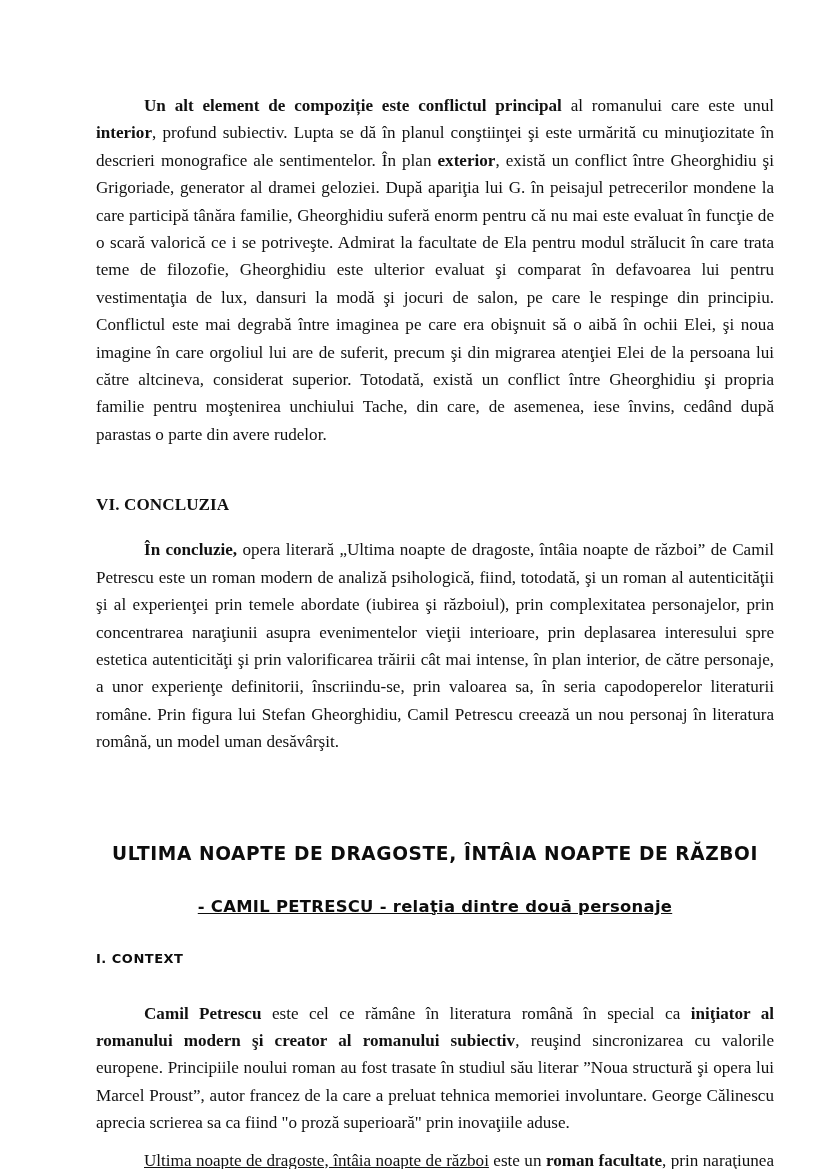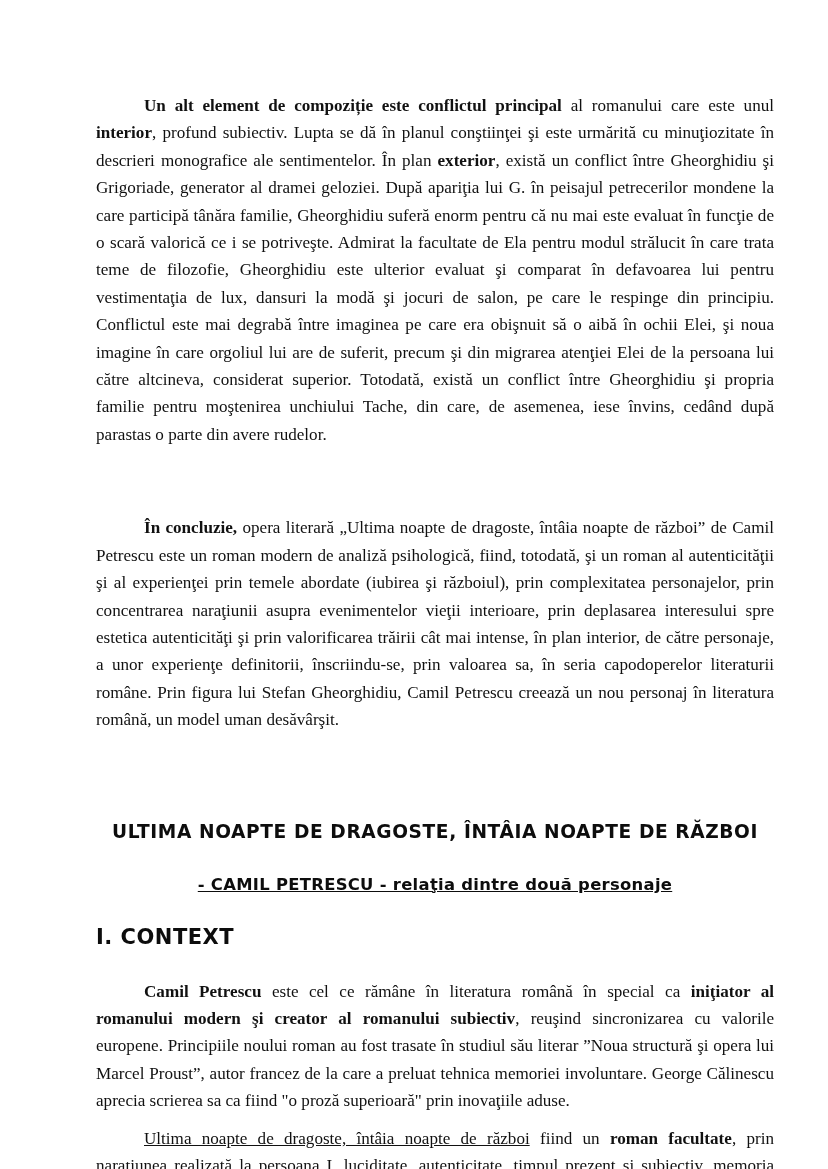--- a/index.html
+++ b/index.html
@@ -78,21 +78,21 @@
   h3.work-subtitle {
     margin: 0;
     font-size: 16.4px;
     line-height: 22px;
     text-align: center;
     letter-spacing: 0.3px;
     text-decoration: underline;
   }
   h2.comic-heading {
     margin: 0;
-    font-size: 21px;
+    font-size: 13px;
     line-height: 22px;
     text-align: left;
     letter-spacing: 0.5px;
   }
 
   
   .gap-xs { height: 10px; }
   .gap-s  { height: 20px; }
   .gap-m  { height: 30px; }
   .gap-l  { height: 46px; }
@@ -101,20 +101,21 @@
 </head>
 <body>
 
 <div class="page">
   <div class="content">
 
     <p class="body-par indent"><b>Un alt element de compoziție este conflictul principal</b><span> al romanului care este unul </span><b>interior</b><span>, profund subiectiv. Lupta se dă în planul conştiinţei şi este urmărită cu minuţiozitate în descrieri monografice ale sentimentelor. În plan </span><b>exterior</b><span>, există un conflict între Gheorghidiu şi Grigoriade, generator al dramei geloziei. După apariţia lui G. în peisajul petrecerilor mondene la care participă tânăra familie, Gheorghidiu suferă enorm pentru că nu mai este evaluat în funcţie de o scară valorică ce i se potriveşte. Admirat la facultate de Ela pentru modul strălucit în care trata teme de filozofie, Gheorghidiu este ulterior evaluat şi comparat în defavoarea lui pentru vestimentaţia de lux, dansuri la modă şi jocuri de salon, pe care le respinge din principiu. Conflictul este mai degrabă între imaginea pe care era obişnuit să o aibă în ochii Elei, şi noua imagine în care orgoliul lui are de suferit, precum şi din migrarea atenţiei Elei de la persoana lui către altcineva, considerat superior. Totodată, există un conflict între Gheorghidiu şi propria familie pentru moştenirea unchiului Tache, din care, de asemenea, iese învins, cedând după parastas o parte din avere rudelor.</span></p>
 
     <div class="gap-l"></div>
 
+    <h2 class="section-heading">VI. CONCLUZIA</h2>
 
     <div class="gap-s"></div>
 
     <p class="body-par indent"><b>În concluzie,</b><span> opera literară „Ultima noapte de dragoste, întâia noapte de război” de Camil Petrescu este un roman modern de analiză psihologică, fiind, totodată, şi un roman al autenticităţii şi al experienţei prin temele abordate (iubirea şi războiul), prin complexitatea personajelor, prin concentrarea naraţiunii asupra evenimentelor vieţii interioare, prin deplasarea interesului spre estetica autenticităţi şi prin valorificarea trăirii cât mai intense, în plan interior, de către personaje, a unor experienţe definitorii, înscriindu-se, prin valoarea sa, în seria capodoperelor literaturii române. Prin figura lui Stefan Gheorghidiu, Camil Petrescu creează un nou personaj în literatura română, un model uman desăvârşit.</span></p>
 
     <div class="gap-xxl"></div>
 
     <h1 class="comic work-title">ULTIMA NOAPTE DE DRAGOSTE, ÎNTÂIA NOAPTE DE RĂZBOI</h1>
 
     <div class="gap-m"></div>
@@ -124,16 +125,16 @@
     <div class="gap-m"></div>
 
     <h2 class="comic comic-heading">I. CONTEXT</h2>
 
     <div class="gap-m"></div>
 
     <p class="body-par indent"><b>Camil Petrescu</b><span> este cel ce rămâne în literatura română în special ca </span><b>iniţiator al romanului modern şi creator al romanului subiectiv</b><span>, reuşind sincronizarea cu valorile europene. Principiile noului roman au fost trasate în studiul său literar ”Noua structură şi opera lui Marcel Proust”, autor francez de la care a preluat tehnica memoriei involuntare. George Călinescu aprecia scrierea sa ca fiind "o proză superioară" prin inovaţiile aduse.</span></p>
 
     <div class="gap-xs"></div>
 
-    <p class="body-par indent"><span class="u">Ultima noapte de dragoste, întâia noapte de război</span><span> fiind un </span><b>roman facultate</b><span>, prin naraţiunea realizată la persoana I, luciditate, autenticitate, timpul prezent şi subiectiv, memoria involuntară, </span></p>
+    <p class="body-par indent"><span class="u">Ultima noapte de dragoste, întâia noapte de război</span><span> este un </span><b>roman facultate</b><span>, prin naraţiunea realizată la persoana I, luciditate, autenticitate, timpul prezent şi subiectiv, memoria involuntară, </span></p>
 
   </div>
 </div>
 
 </body></html>

